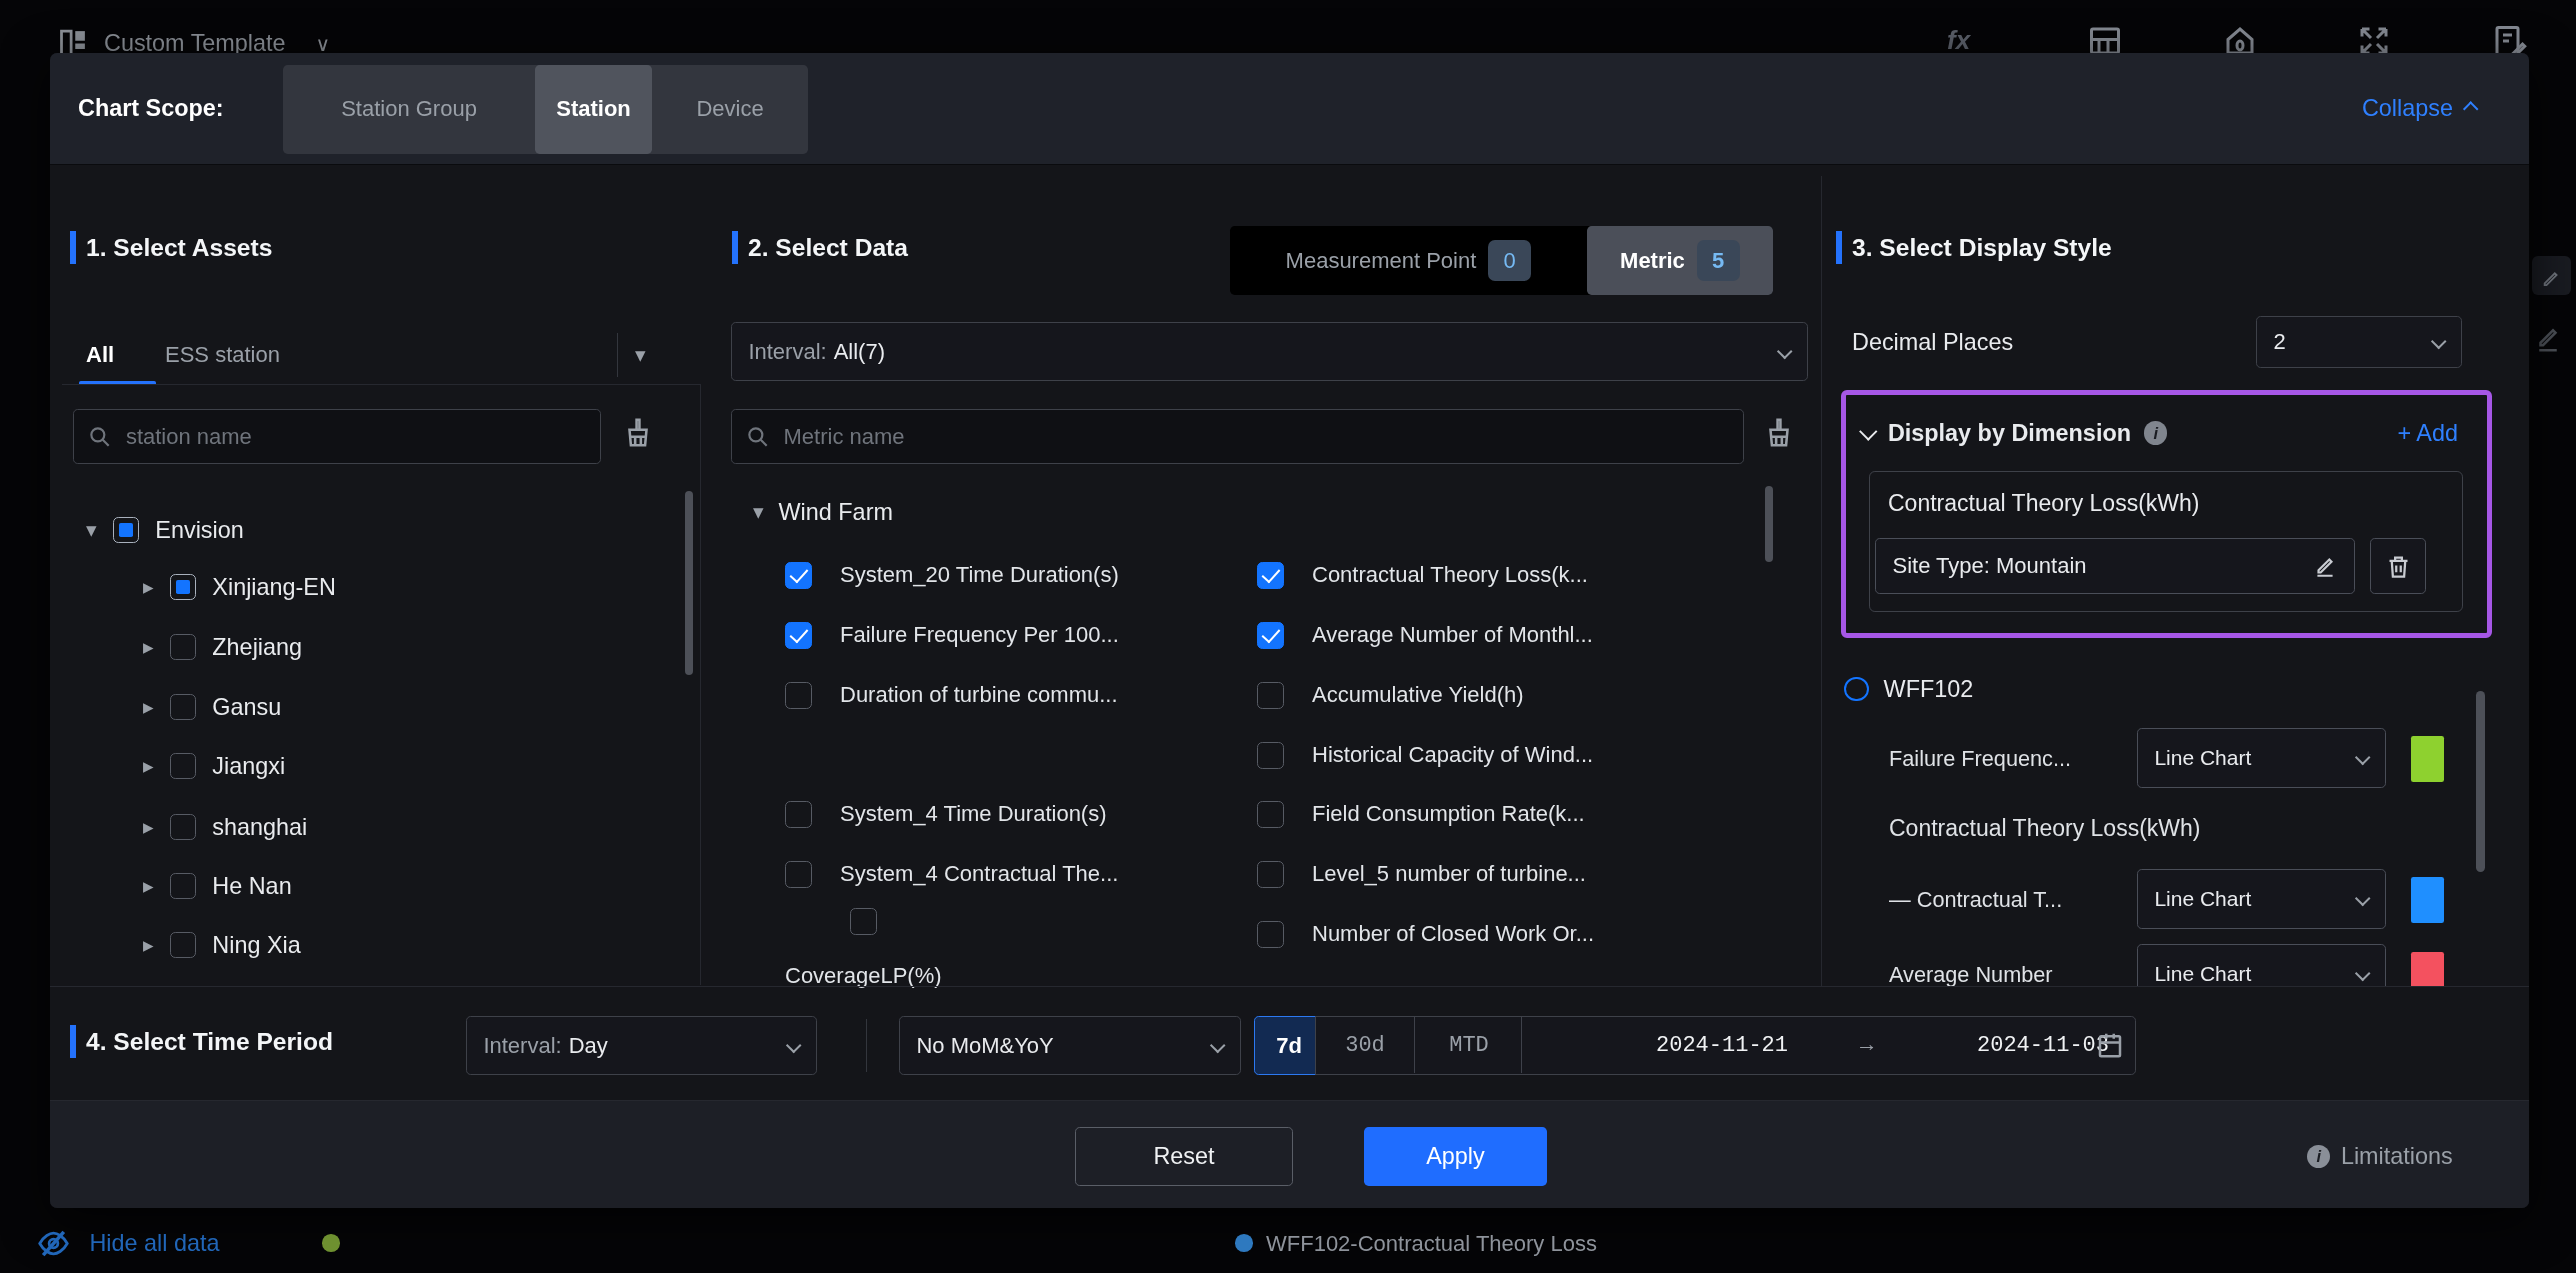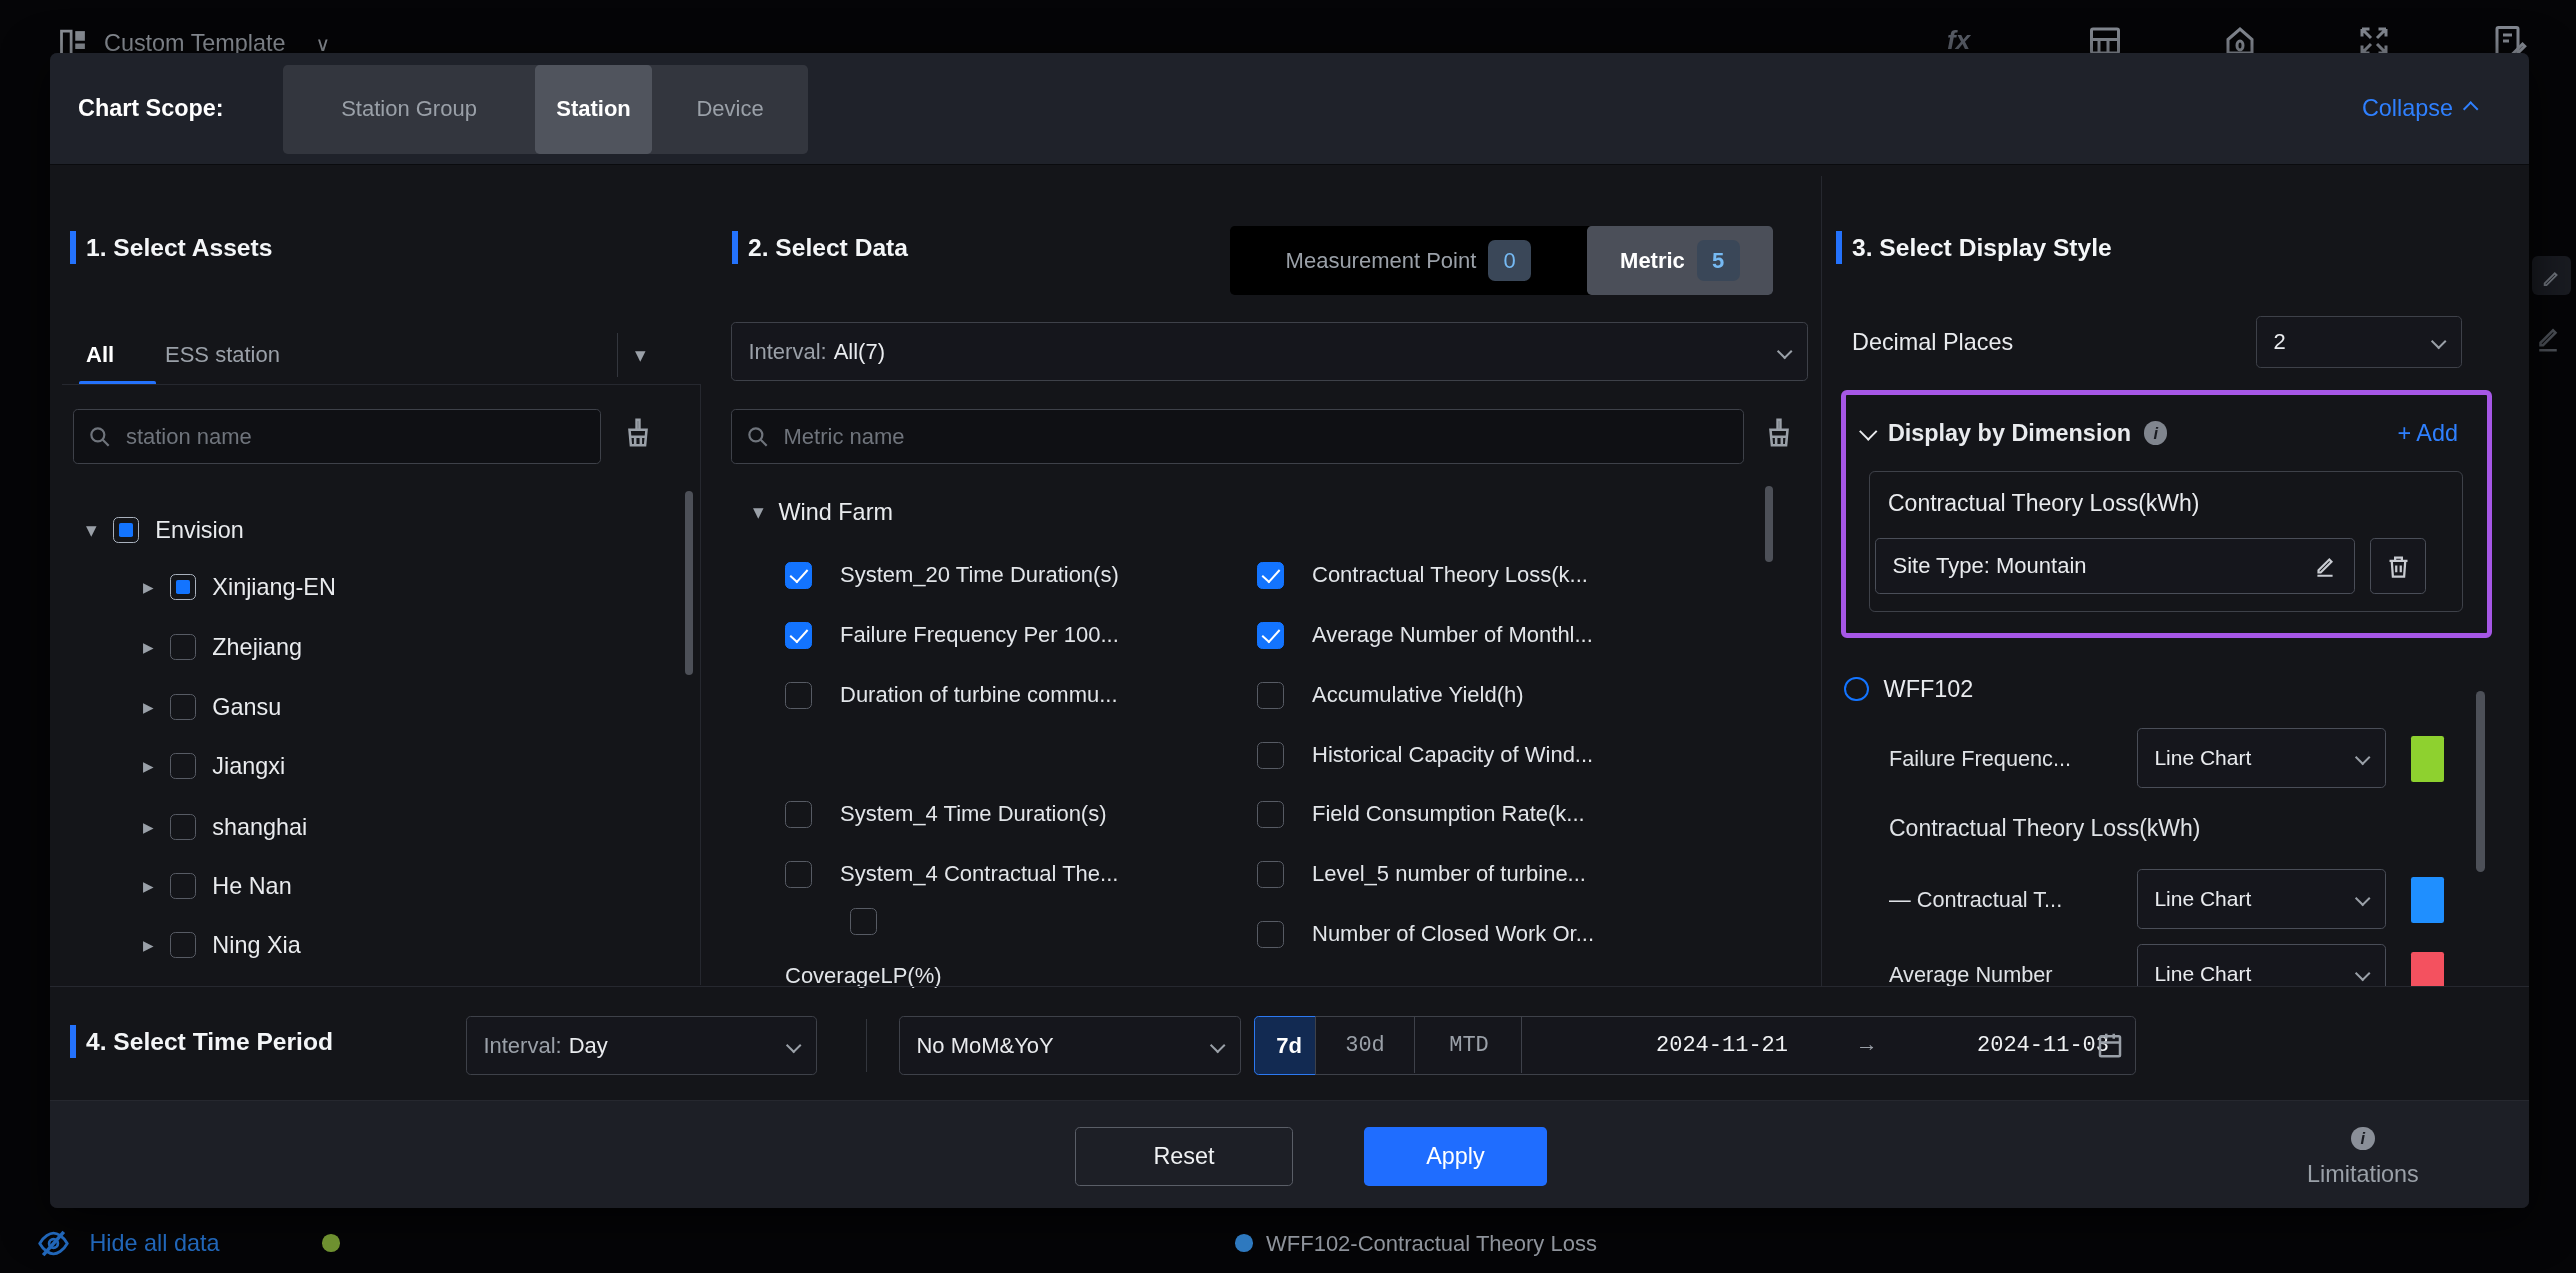--- a/index.html
+++ b/index.html
@@ -467,21 +467,21 @@
       </span>
     </div>
 
     <div class="footer">
       <div class="abs btn ghost" style="left:1025px;top:26px;width:218px;height:59px;">
           <span>Reset</span>
         </div>
       <div class="abs btn primary" style="left:1314px;top:26px;width:183px;height:59px;">
           <span>Apply</span>
         </div>
-      <div class="abs row dim" style="left:2257px;top:26px;height:59px;gap:10.5px;font-size:23.4px;flex-direction:column;">
+      <div class="abs row dim" style="left:2257px;top:26px;height:59px;gap:10.5px;font-size:23.4px;">
         <span class="info" style="background:#8a8f98;"></span>
         <span class="nowrap">Limitations</span>
       </div>
     </div>
   </div>
 
   <div class="abs row" style="left:34px;top:1227px;height:33px;gap:16.4px;">
     <span class="icon" style="color:#2166b8;">
       <svg width="39" height="33" viewBox="0 0 24 24" fill="none" stroke="currentColor" stroke-width="2">
         <path d="M2 12C5 6.5 9.5 4.5 12 4.5S19 6.5 22 12c-3 5.5-7.5 7.5-10 7.5S5 17.5 2 12z"></path>

